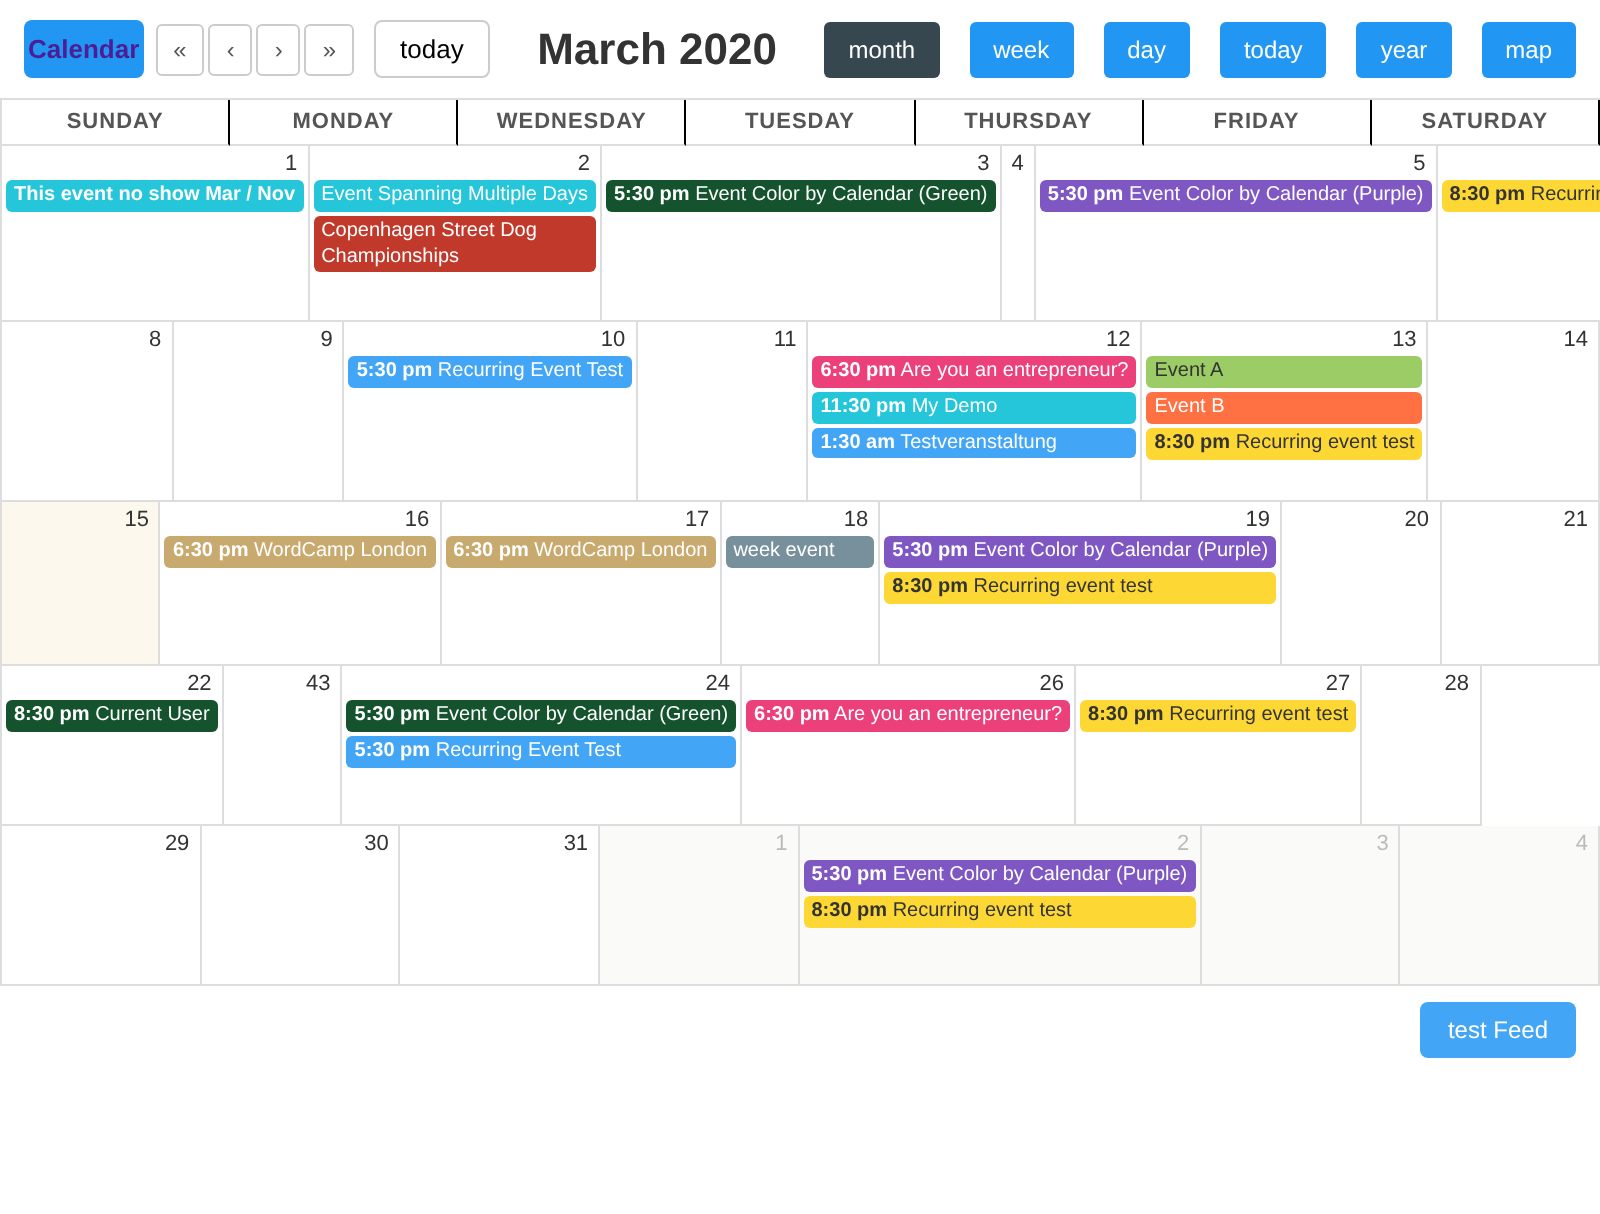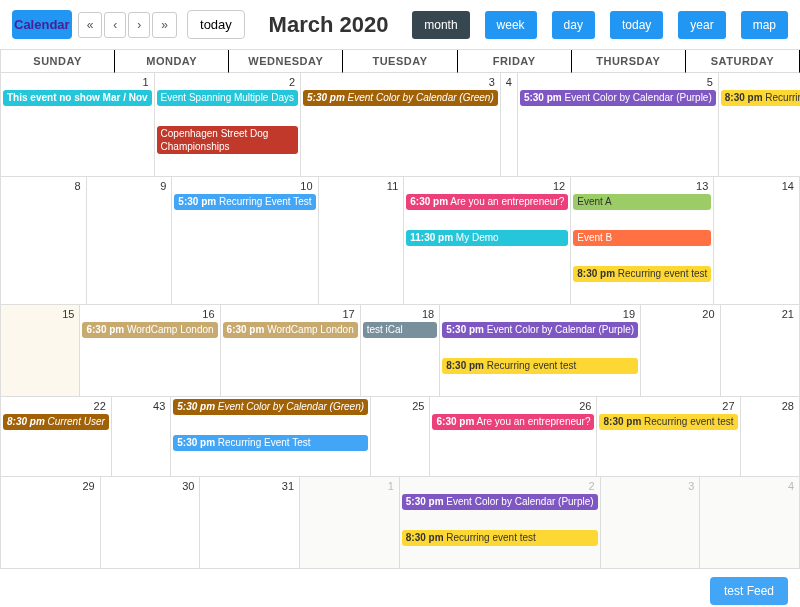--- a/index.html
+++ b/index.html
@@ -27,23 +27,23 @@
     .week-3 { min-height: 82px; }
     .week-4 { min-height: 80px; }
     .week-5 { min-height: 76px; }
     .day-cell { border-right: 1px solid #ddd; border-bottom: 1px solid #ddd; padding: 2px; position: relative; vertical-align: top; min-height: 80px; }
     .day-cell.other-month { background: #fafaf8; }
     .day-cell.today-highlight { background: #fffde7; }
     .day-number { font-size: 11px; color: #333; text-align: right; padding: 1px 3px; margin-bottom: 1px; }
     .day-number.other { color: #bbb; }
 
     
-    .event { border-radius: 3px; padding: 1px 4px; margin-bottom: 20px; font-size: 10px; color: #fff; white-space: nowrap; overflow: hidden; text-overflow: ellipsis; line-height: 1.4; cursor: pointer; }
+    .event { border-radius: 3px; padding: 1px 4px; margin-bottom: 2px; font-size: 10px; color: #fff; white-space: nowrap; overflow: hidden; text-overflow: ellipsis; line-height: 1.4; cursor: pointer; }
     .event.teal { background: #26C6DA; }
-    .event.green { background: #a16207; font-style: italic; }
+    .event.green { background: #14532d; }
     .event.purple { background: #7E57C2; }
     .event.orange { background: #FF7043; }
     .event.yellow { background: #FDD835; color: #333; }
     .event.blue { background: #42A5F5; }
     .event.pink { background: #EC407A; }
     .event.tan { background: #C8A96E; }
     .event.lime { background: #9CCC65; }
     .event.gray { background: #78909C; }
     .event.red-dark { background: #C62828; }
     .event-time { font-weight: bold; }
@@ -77,22 +77,22 @@
   </div>
 </div>
 
 <div class="calendar">
 
   <div class="day-headers">
     <div class="day-header">SUNDAY</div>
     <div class="day-header">MONDAY</div>
     <div class="day-header">WEDNESDAY</div>
     <div class="day-header">TUESDAY</div>
+    <div class="day-header">THURSDAY</div>
     <div class="day-header">FRIDAY</div>
-    <div class="day-header">THURSDAY</div>
     <div class="day-header">SATURDAY</div>
   </div>
 
   <div class="weeks">
 
     <div class="week week-1">
       <div class="day-cell">
         <div class="day-number">1</div>
         <div class="event teal"><span class="event-time">This event no show Mar / Nov</span></div>
       </div>
@@ -130,20 +130,21 @@
         <div class="day-number">10</div>
         <div class="event blue"><span class="event-time">5:30 pm</span> Recurring Event Test</div>
       </div>
       <div class="day-cell">
         <div class="day-number">11</div>
       </div>
       <div class="day-cell">
         <div class="day-number">12</div>
         <div class="event pink"><span class="event-time">6:30 pm</span> Are you an entrepreneur?</div>
         <div class="event teal"><span class="event-time">11:30 pm</span> My Demo</div>
+        <div class="event blue" style="white-space:normal; line-height:1.3;"><span class="event-time">1:30 am</span> Testveranstaltung</div>
       </div>
       <div class="day-cell">
         <div class="day-number">13</div>
         <div class="event lime" style="color:#333;">Event A</div>
         <div class="event orange">Event B</div>
         <div class="event yellow"><span class="event-time">8:30 pm</span> Recurring event test</div>
       </div>
       <div class="day-cell">
         <div class="day-number">14</div>
       </div>
@@ -156,21 +157,21 @@
       <div class="day-cell">
         <div class="day-number">16</div>
         <div class="event tan"><span class="event-time">6:30 pm</span> WordCamp London</div>
       </div>
       <div class="day-cell">
         <div class="day-number">17</div>
         <div class="event tan"><span class="event-time">6:30 pm</span> WordCamp London</div>
       </div>
       <div class="day-cell">
         <div class="day-number">18</div>
-        <div class="event gray">test iCal</div>
+        <div class="event gray">week event</div>
       </div>
       <div class="day-cell">
         <div class="day-number">19</div>
         <div class="event purple"><span class="event-time">5:30 pm</span> Event Color by Calendar (Purple)</div>
         <div class="event yellow"><span class="event-time">8:30 pm</span> Recurring event test</div>
       </div>
       <div class="day-cell">
         <div class="day-number">20</div>
       </div>
       <div class="day-cell">
@@ -180,25 +181,23 @@
 
     <div class="week week-4">
       <div class="day-cell">
         <div class="day-number">22</div>
         <div class="event green"><span class="event-time">8:30 pm</span> Current User</div>
       </div>
       <div class="day-cell">
         <div class="day-number">43</div>
       </div>
       <div class="day-cell">
+        <div class="day-number">24</div>
         <div class="event green"><span class="event-time">5:30 pm</span> Event Color by Calendar (Green)</div>
         <div class="event blue"><span class="event-time">5:30 pm</span> Recurring Event Test</div>
-      </div>
-      <div class="day-cell">
-        <div class="day-number">25</div>
       </div>
       <div class="day-cell">
         <div class="day-number">26</div>
         <div class="event pink"><span class="event-time">6:30 pm</span> Are you an entrepreneur?</div>
       </div>
       <div class="day-cell">
         <div class="day-number">27</div>
         <div class="event yellow"><span class="event-time">8:30 pm</span> Recurring event test</div>
       </div>
       <div class="day-cell">

